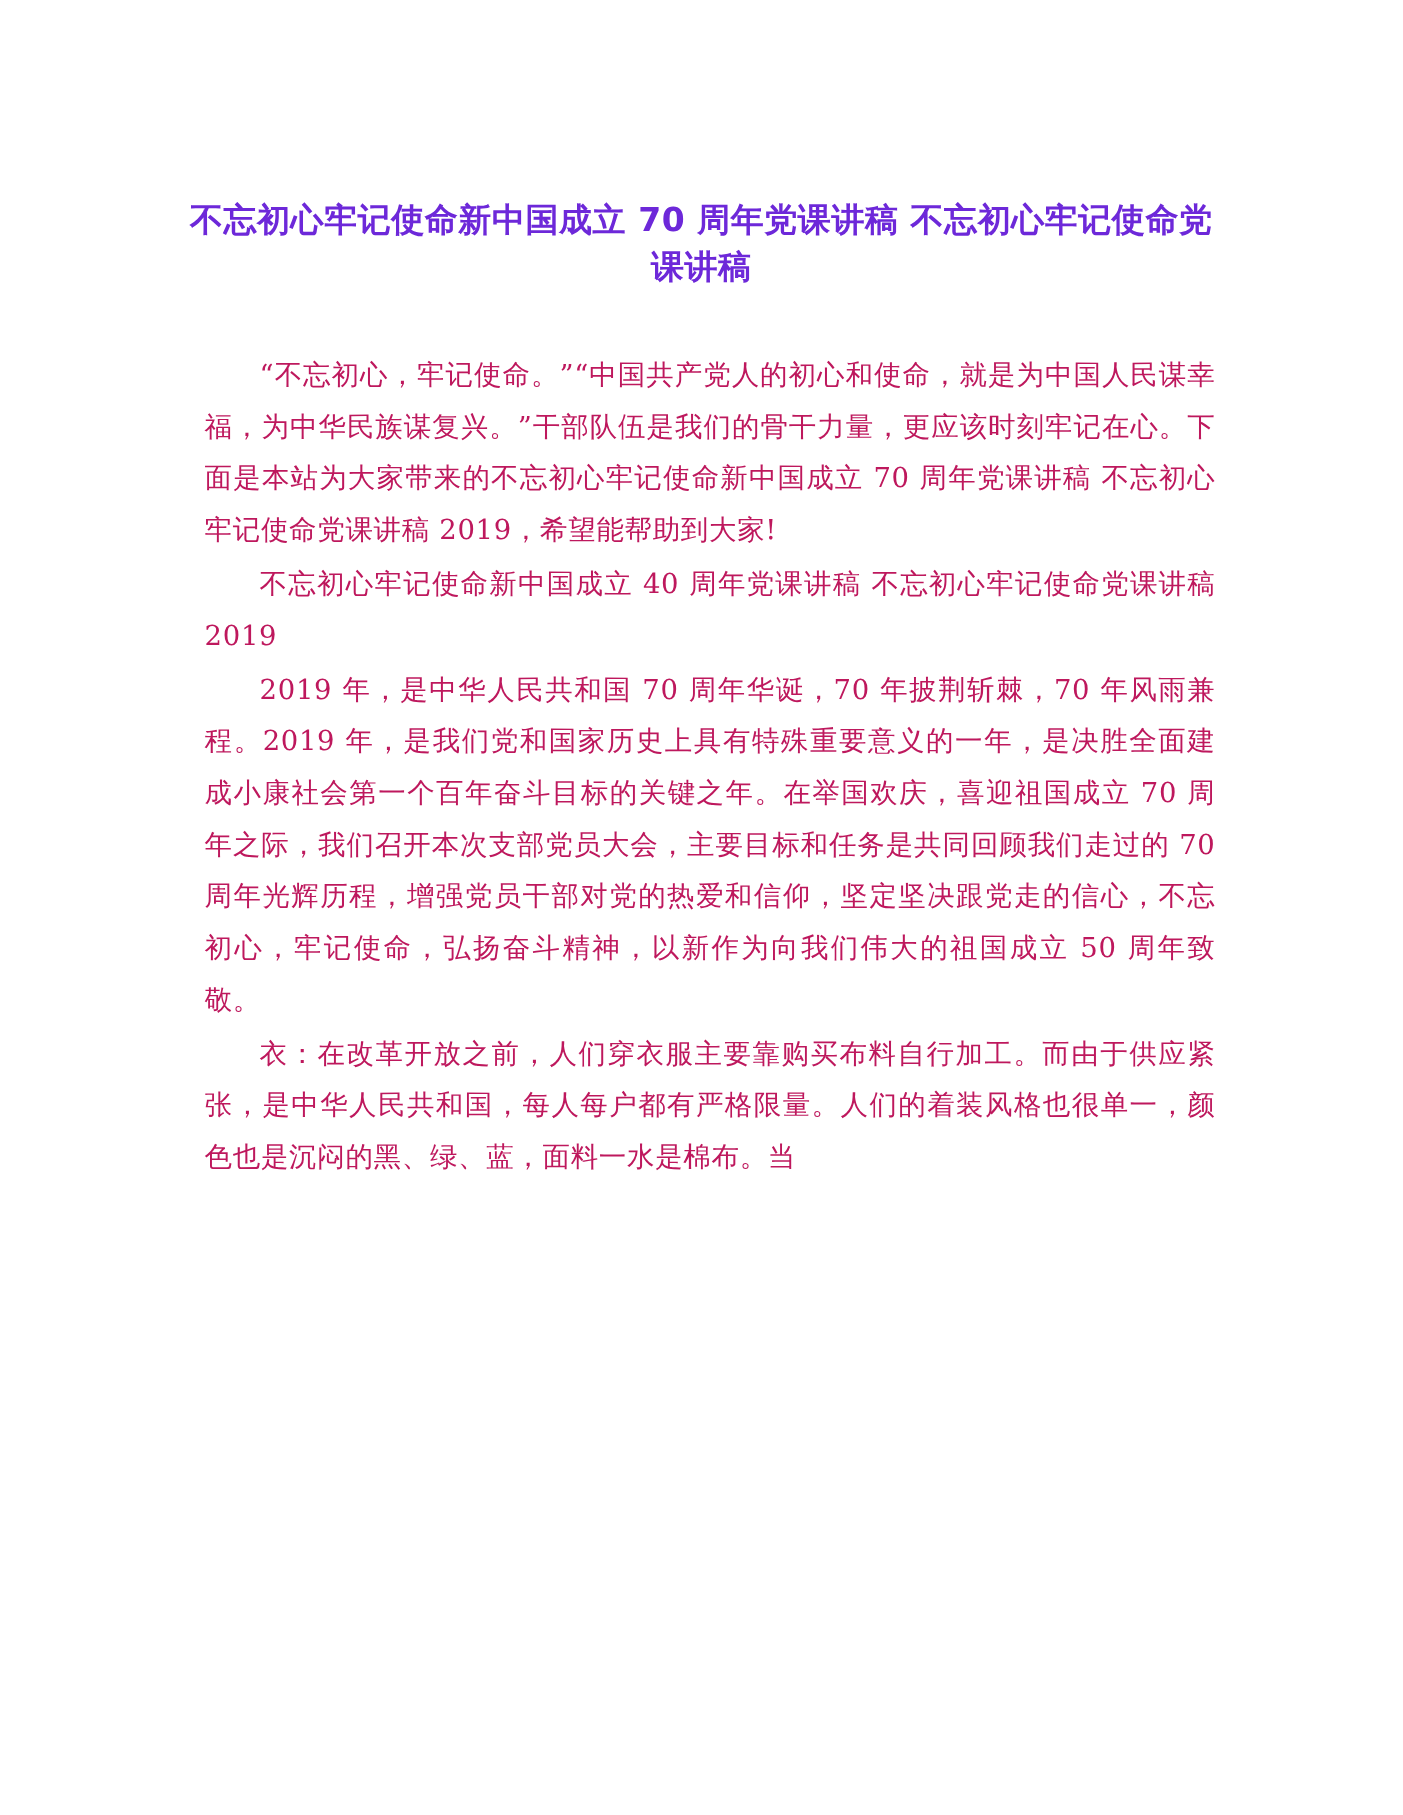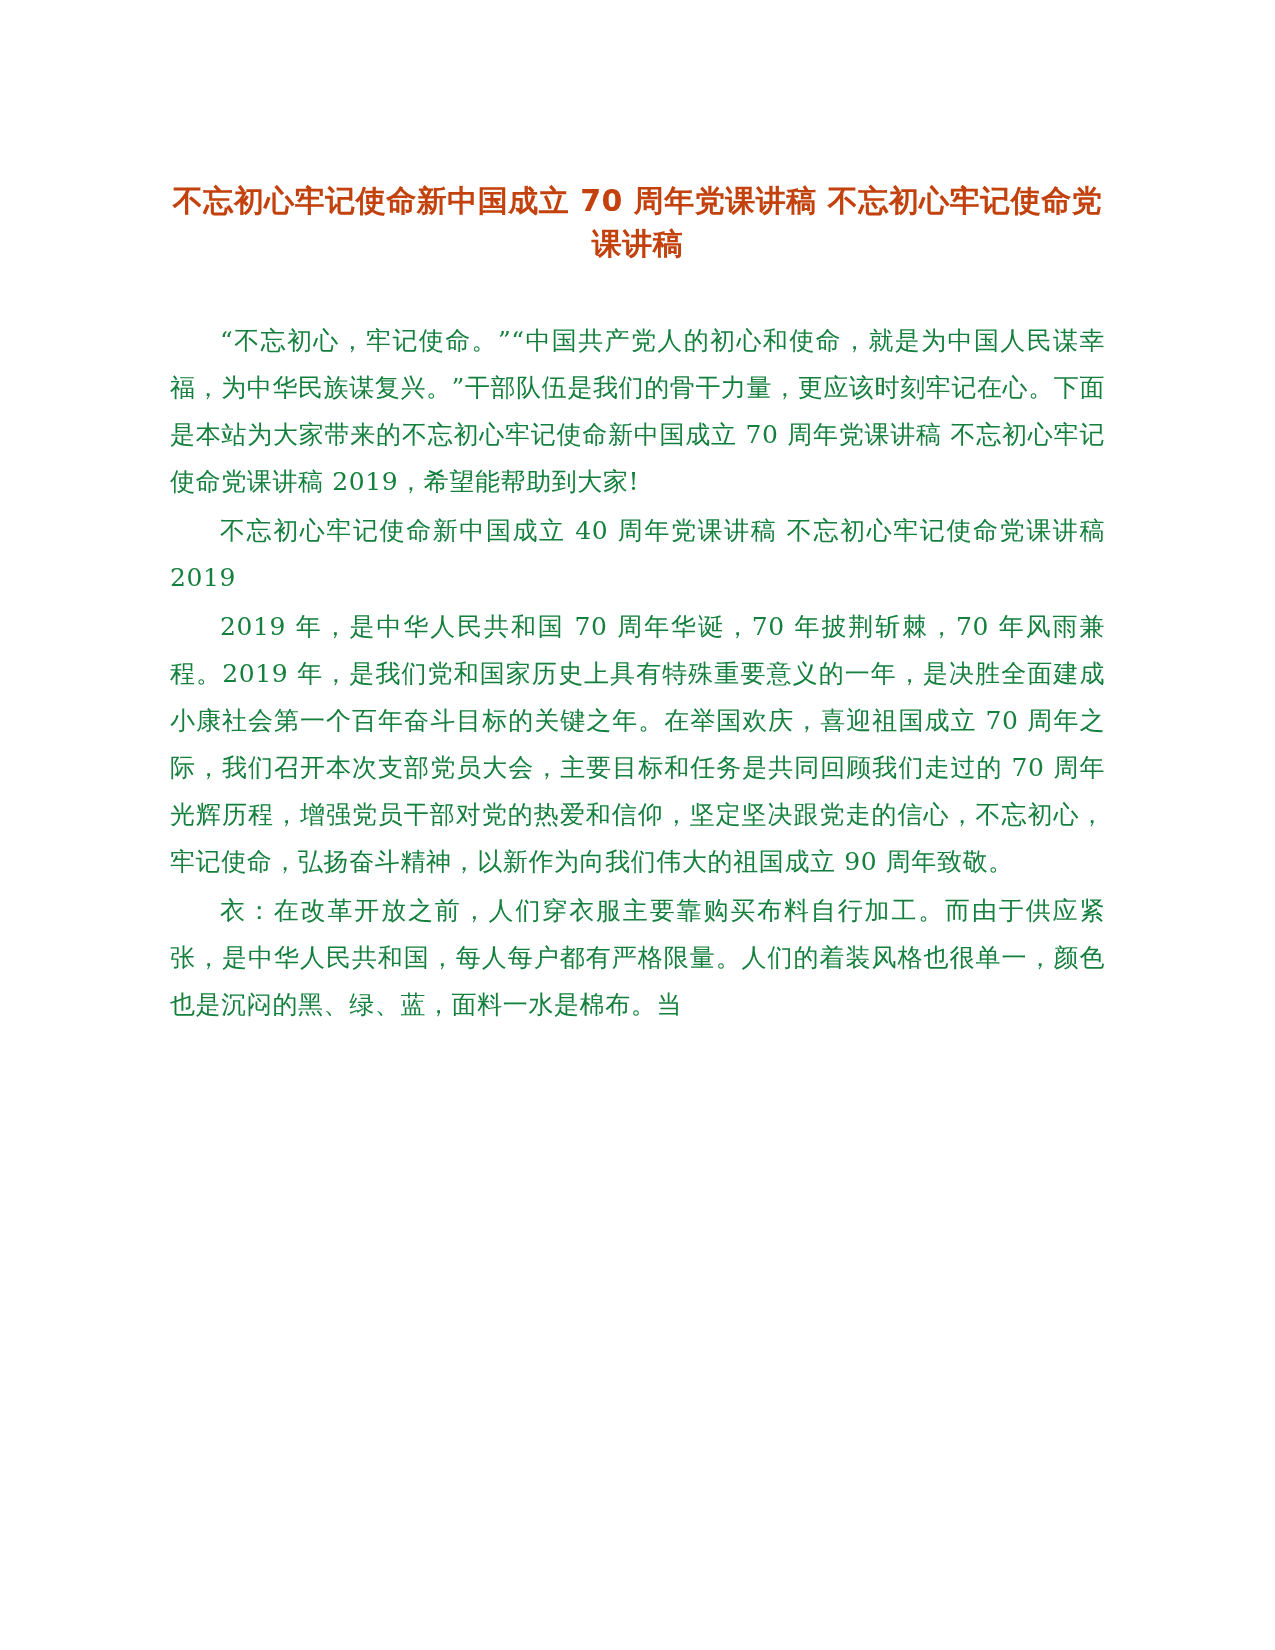--- a/index.html
+++ b/index.html
@@ -22,42 +22,42 @@
     background: #ffffff;
   }
   .doc-title {
     font-family: "DejaVu Sans", "Liberation Sans", sans-serif;
     font-size: 30px;
     font-weight: 700;
     line-height: 1.42;
     text-align: center;
     letter-spacing: 0.5px;
     margin: 0 0 52px 0;
-    color: #c2410c;
+    color: #6d28d9;
   }
   .para {
     font-size: 25px;
     line-height: 1.88;
     text-align: justify;
     text-justify: inter-ideograph;
-    margin: 0 0 2px 0;
+    margin: 0 0 2px 16px;
     text-indent: 2em;
     letter-spacing: 0.6px;
-    color: #15803d;
+    color: #be185d;
   }
 </style>
 </head>
 <body>
 
 <div class="page">
 
   <h1 class="doc-title">不忘初心牢记使命新中国成立 70 周年党课讲稿 不忘初心牢记使命党课讲稿</h1>
 
   <p class="para">“不忘初心，牢记使命。”“中国共产党人的初心和使命，就是为中国人民谋幸福，为中华民族谋复兴。”干部队伍是我们的骨干力量，更应该时刻牢记在心。下面是本站为大家带来的不忘初心牢记使命新中国成立 70 周年党课讲稿 不忘初心牢记使命党课讲稿 2019，希望能帮助到大家!</p>
 
   <p class="para">不忘初心牢记使命新中国成立 40 周年党课讲稿 不忘初心牢记使命党课讲稿 2019</p>
 
-  <p class="para">2019 年，是中华人民共和国 70 周年华诞，70 年披荆斩棘，70 年风雨兼程。2019 年，是我们党和国家历史上具有特殊重要意义的一年，是决胜全面建成小康社会第一个百年奋斗目标的关键之年。在举国欢庆，喜迎祖国成立 70 周年之际，我们召开本次支部党员大会，主要目标和任务是共同回顾我们走过的 70 周年光辉历程，增强党员干部对党的热爱和信仰，坚定坚决跟党走的信心，不忘初心，牢记使命，弘扬奋斗精神，以新作为向我们伟大的祖国成立 90 周年致敬。</p>
+  <p class="para">2019 年，是中华人民共和国 70 周年华诞，70 年披荆斩棘，70 年风雨兼程。2019 年，是我们党和国家历史上具有特殊重要意义的一年，是决胜全面建成小康社会第一个百年奋斗目标的关键之年。在举国欢庆，喜迎祖国成立 70 周年之际，我们召开本次支部党员大会，主要目标和任务是共同回顾我们走过的 70 周年光辉历程，增强党员干部对党的热爱和信仰，坚定坚决跟党走的信心，不忘初心，牢记使命，弘扬奋斗精神，以新作为向我们伟大的祖国成立 50 周年致敬。</p>
 
 
   <p class="para">衣：在改革开放之前，人们穿衣服主要靠购买布料自行加工。而由于供应紧张，是中华人民共和国，每人每户都有严格限量。人们的着装风格也很单一，颜色也是沉闷的黑、绿、蓝，面料一水是棉布。当</p>
 
 </div>
 
 </body></html>

